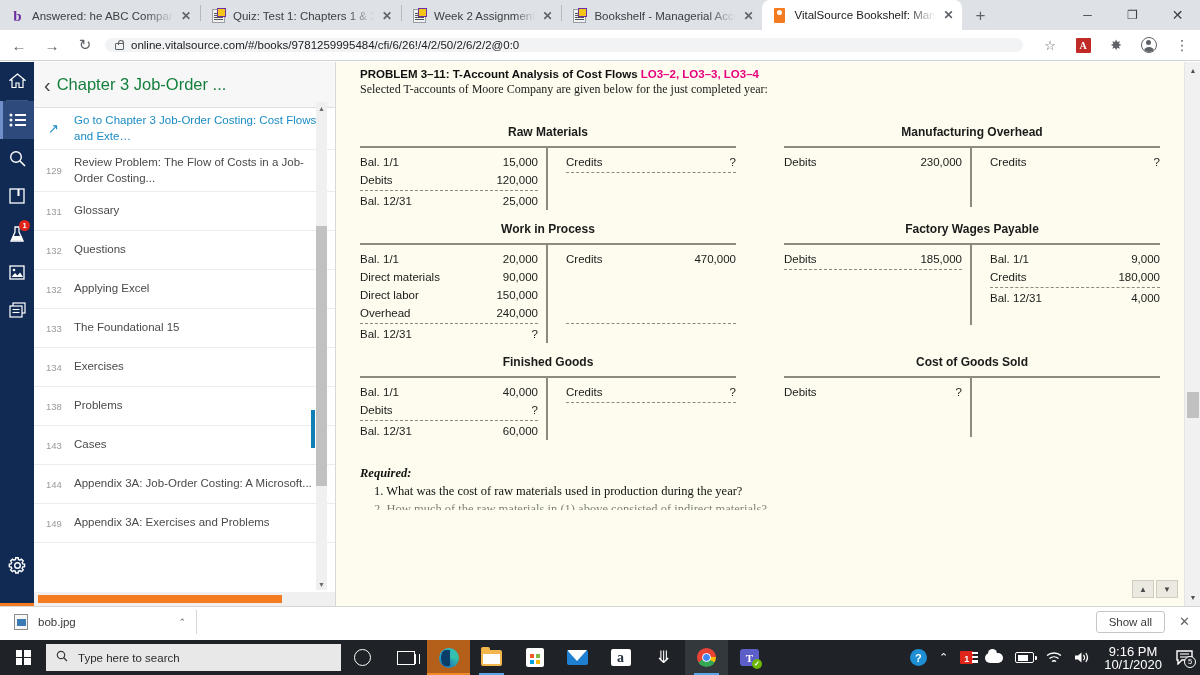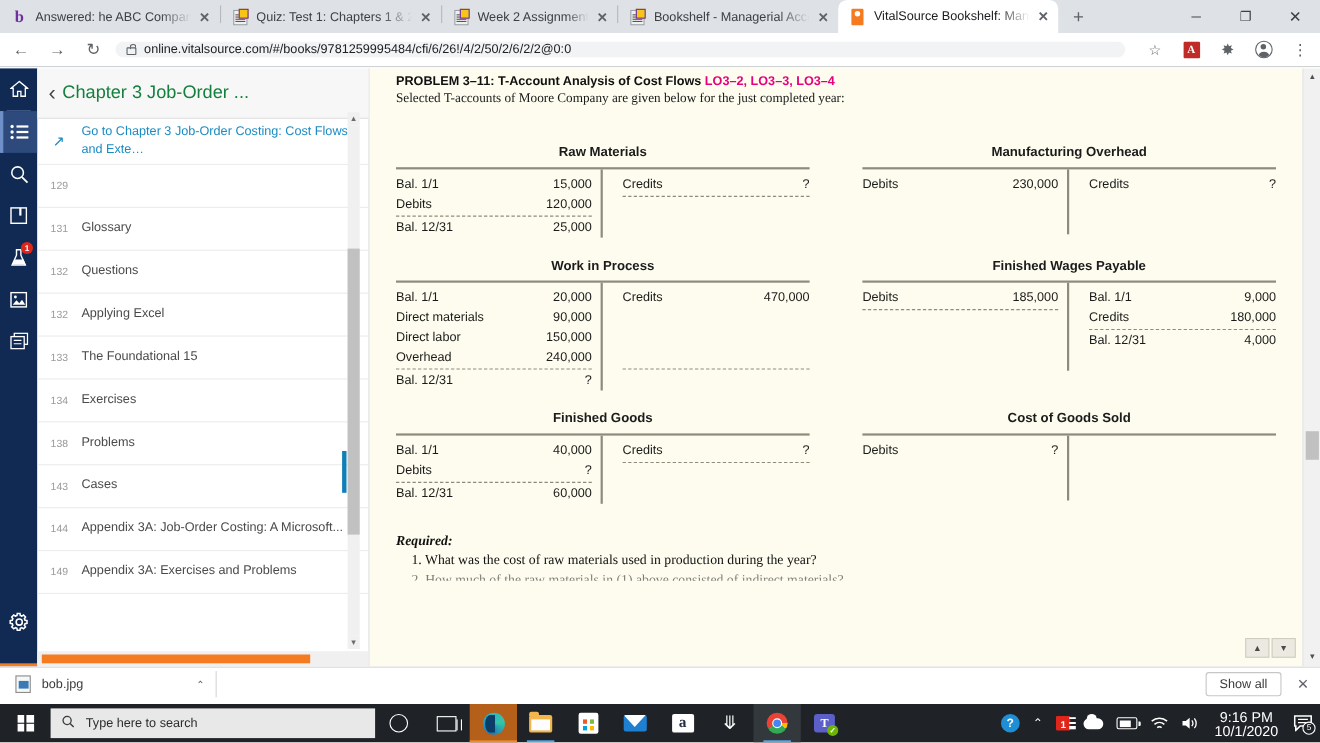--- a/index.html
+++ b/index.html
@@ -220,21 +220,20 @@
     font-family: "Liberation Serif", serif; font-size: 12px; color: #1a1a1a; margin-top: 2px;
   }
   .taccount-grid {
     display: grid; grid-template-columns: 1fr 1fr; column-gap: 48px;
     margin-top: 28px;
   }
   .taccount { margin-bottom: 12px; }
   .ta-title {
     text-align: center; font-size: 12px; font-weight: bold; color: #1b1b1b;
     margin-bottom: 7px;
-    margin-top: 6px;
   }
   .ta-body { position: relative; border-top: 2px solid #8d8b7e; }
   .ta-cols { display: flex; }
   .ta-col { width: 50%; position: relative; padding-top: 5px; }
   .ta-col.left { border-right: 2px solid #8d8b7e; padding-right: 8px; }
   .ta-col.right { padding-left: 18px; }
   .ta-row {
     display: flex; justify-content: space-between; font-size: 11.5px;
     color: #1b1b1b; line-height: 18px; white-space: nowrap;
   }
@@ -604,20 +603,21 @@
         <span class="toc-back">‹</span>
         <span class="toc-title">Chapter 3 Job-Order ...</span>
       </div>
       <div class="toc-list">
         <div class="toc-item link">
           <span class="goto-arrow">↗</span>
           <span class="toc-label">Go to Chapter 3 Job-Order Costing: Cost Flows and Exte…</span>
         </div>
         <div class="toc-item">
           <span class="toc-num">129</span>
+          <span class="toc-label">Review Problem: The Flow of Costs in a Job-Order Costing...</span>
         </div>
         <div class="toc-item">
           <span class="toc-num">131</span>
           <span class="toc-label">Glossary</span>
         </div>
         <div class="toc-item">
           <span class="toc-num">132</span>
           <span class="toc-label">Questions</span>
         </div>
         <div class="toc-item">
@@ -763,21 +763,21 @@
                 <div class="ta-row ta-dash">
                       <span>&nbsp;</span>
                       <span class="amt">&nbsp;</span>
                     </div>
               </div>
             </div>
               </div>
           </div>
 
           <div class="taccount">
-            <div class="ta-title">Finished Wages Payable</div>
+            <div class="ta-title">Factory Wages Payable</div>
             <div class="ta-body">
                 <div class="ta-cols">
               <div class="ta-col left">
                 <div class="ta-row">
                       <span>Debits</span>
                       <span class="amt">185,000</span>
                     </div>
                 <div class="ta-row ta-dash">
                       <span>&nbsp;</span>
                       <span class="amt">&nbsp;</span>

